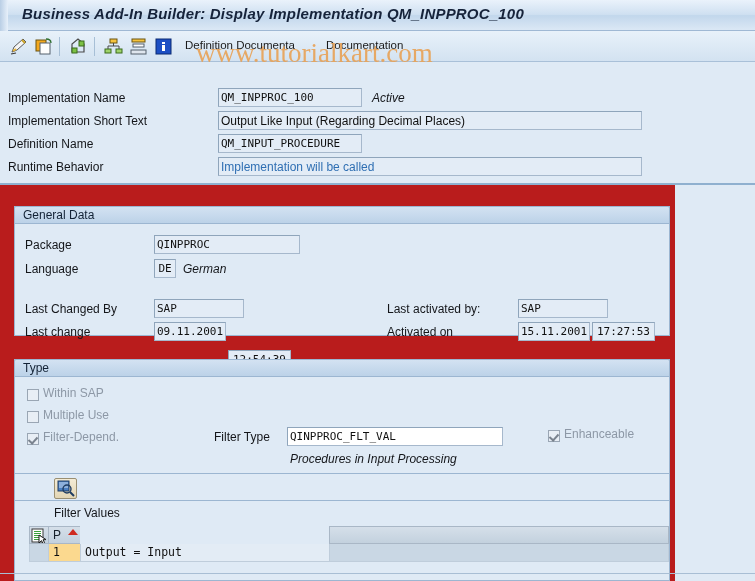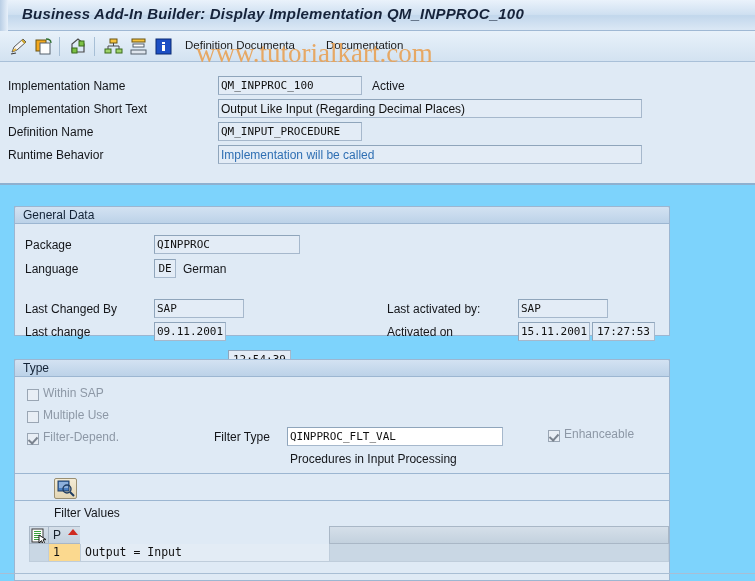--- a/index.html
+++ b/index.html
@@ -40,50 +40,50 @@
 
   
   .watermark{
     position:absolute;left:196px;top:38px;
     font-family:"Liberation Serif", serif;
     font-size:27px;color:#e8a359;opacity:.92;
     white-space:nowrap;pointer-events:none;letter-spacing:0px;
   }
 
   
-  .hdr{position:absolute;left:0;top:62px;width:625px;height:101px;}
+  .hdr{position:absolute;left:0;top:74px;width:625px;height:101px;}
   .row{position:absolute;left:0;width:755px;height:21px;}
   .lbl{position:absolute;font-size:12px;color:#14161a;white-space:nowrap;}
   .inp{
     position:absolute;height:19px;box-sizing:border-box;
     background:#e3ecf6;border:1px solid #a6b8cc;
     border-top-color:#8fa5bb;border-left-color:#8fa5bb;
     font-family:"DejaVu Sans Mono","Liberation Mono",monospace;
     font-size:11px;color:#101010;line-height:18px;padding:0 2px;
     white-space:nowrap;overflow:hidden;
   }
   .inp.wide{font-family:"Liberation Sans",sans-serif;font-size:12px;}
   .inp.blue{color:#2f6fb3;}
-  .stat{position:absolute;font-size:12px;color:#14161a;}
+  .stat{position:absolute;font-size:12px;color:#14161a;font-style:italic;}
 
   
   .tabstrip{position:absolute;left:0;top:165px;width:755px;height:19px;}
   .tab{
     position:absolute;top:0;height:19px;box-sizing:border-box;
     font-size:12px;line-height:18px;text-align:center;cursor:pointer;
     border:1px solid #9bb4cf;border-bottom:none;
     border-radius:2px 9px 0 0;
   }
   .tab.active{background:linear-gradient(to bottom,#cfe0f2,#b9d2ea);color:#0c1b2c;
     border-color:#7fa0c0;font-weight:normal;}
   .tab.idle{background:linear-gradient(to bottom,#eaf2fa,#dbe7f3);color:#1b2b3c;}
   .tabline{position:absolute;left:0;top:183px;width:755px;height:2px;background:#8fb0cf;}
 
   
-  .panel{position:absolute;left:0;top:185px;width:755px;height:396px;background:#7dd3fc;}
+  .panel{position:absolute;left:0;top:185px;width:675px;height:396px;background:#b91c1c;}
 
   
   .group{position:absolute;box-sizing:border-box;
     border:1px solid #9cb6d1;background:#dfeaf5;}
   .group > .gt{
     position:absolute;left:-1px;top:-1px;height:18px;
     box-sizing:border-box;
     background:linear-gradient(to bottom,#d3e2f2,#bcd2e8);
     border:1px solid #9cb6d1;border-radius:2px 2px 0 0;
     font-size:12px;color:#132235;line-height:17px;padding:0 8px;white-space:nowrap;

